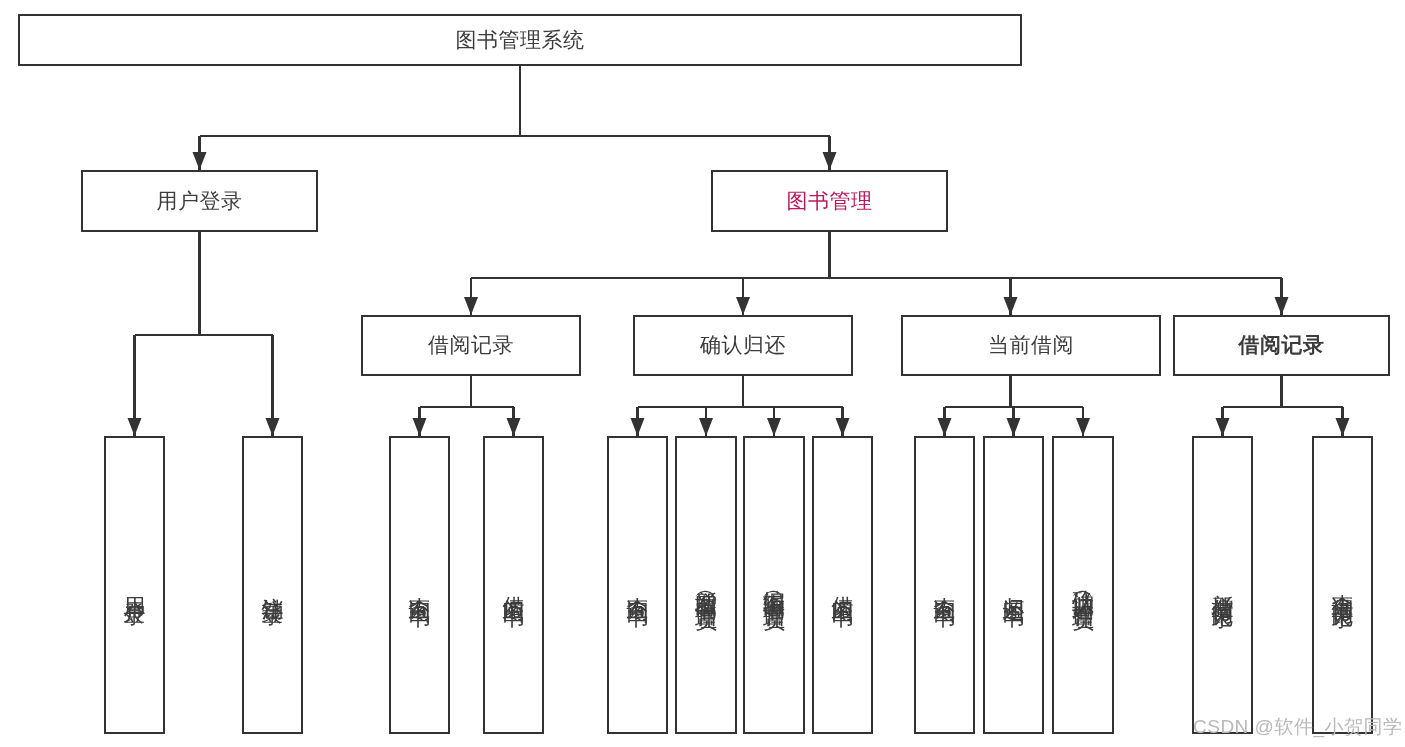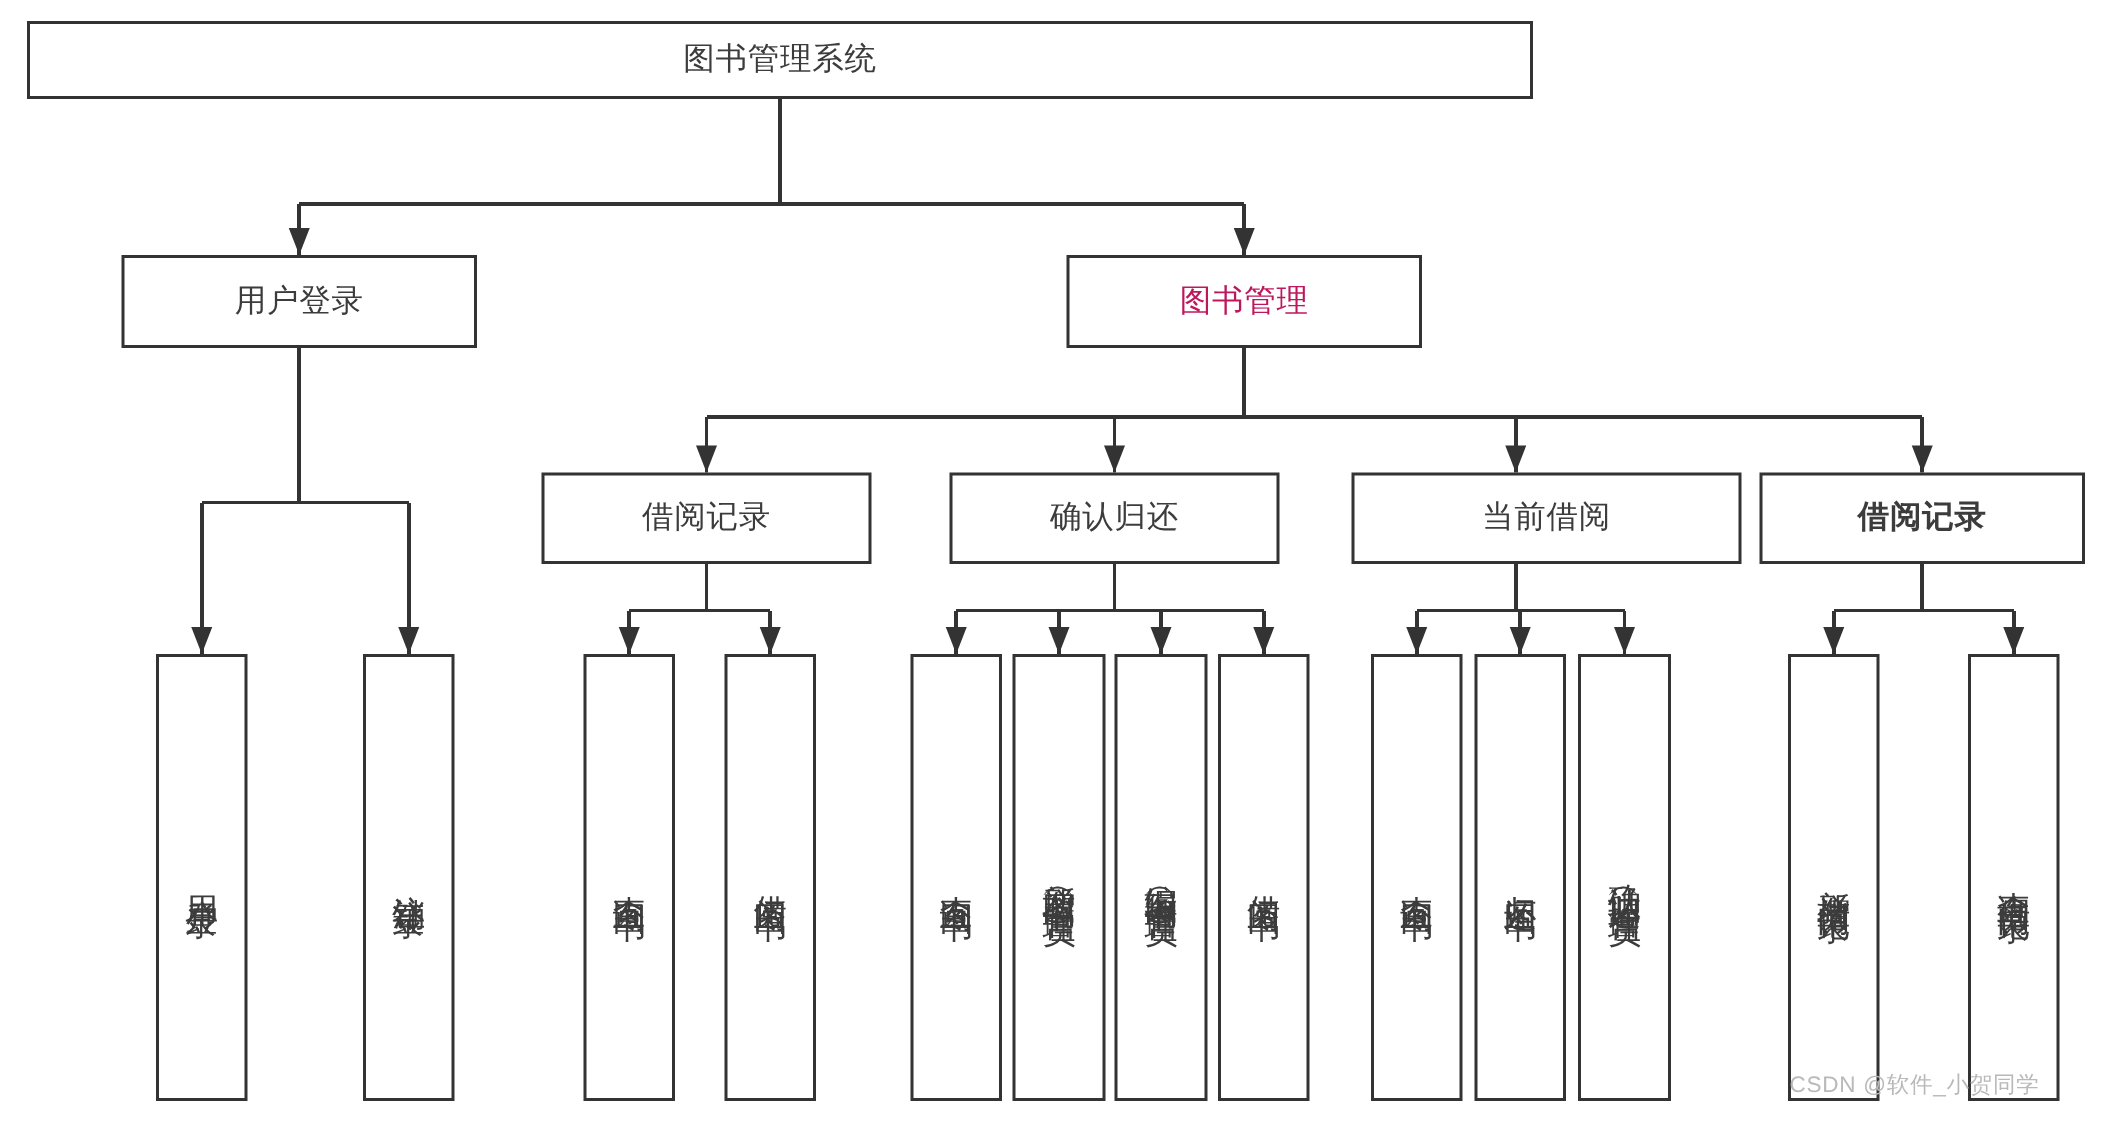--- a/index.html
+++ b/index.html
@@ -51,21 +51,21 @@
   .node-box.vertical .node-label {
     writing-mode: vertical-rl;
     text-orientation: upright;
     font-size: 22px;
     letter-spacing: 3px;
     line-height: 1;
   }
   .watermark {
     position: absolute;
     color: #b9b9b9;
-    font-size: 15px;
+    font-size: 19px;
     letter-spacing: 0.5px;
     white-space: nowrap;
     pointer-events: none;
   }
 </style>
 </head>
 <body>
 
 <div id="diagram-root">
   <svg class="connector-layer" viewBox="0 0 1405 747" xmlns="http://www.w3.org/2000/svg">

